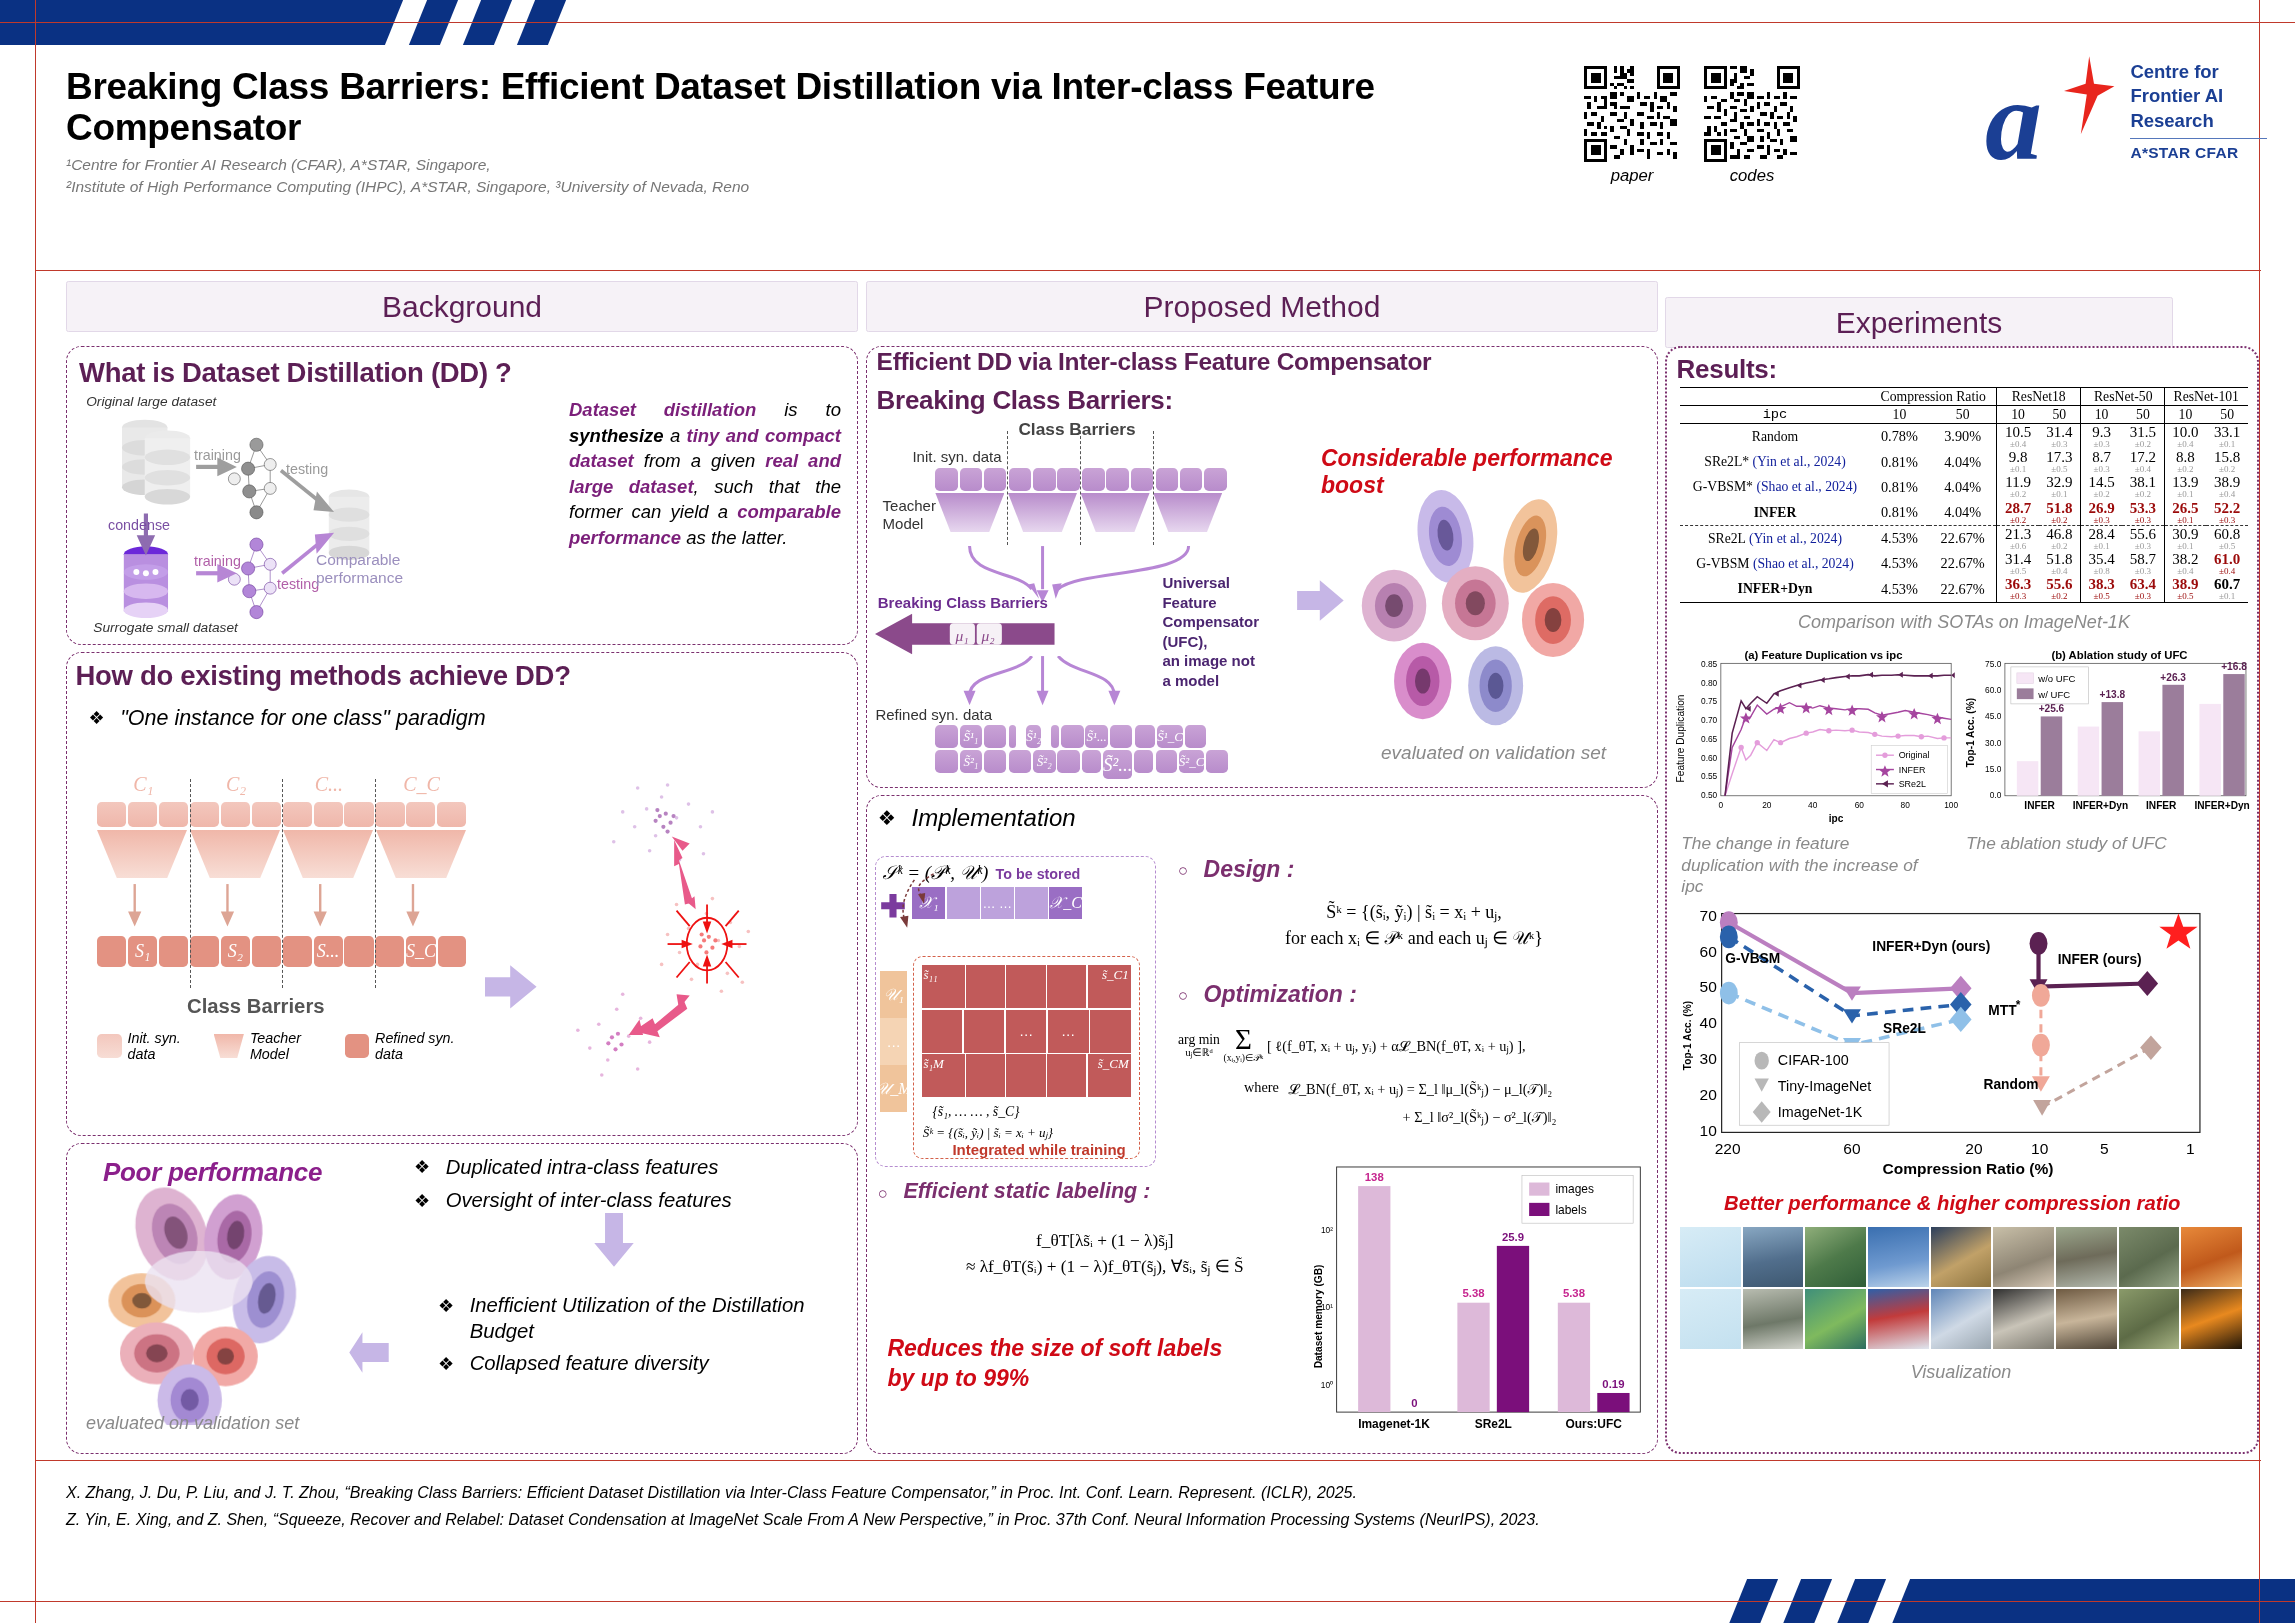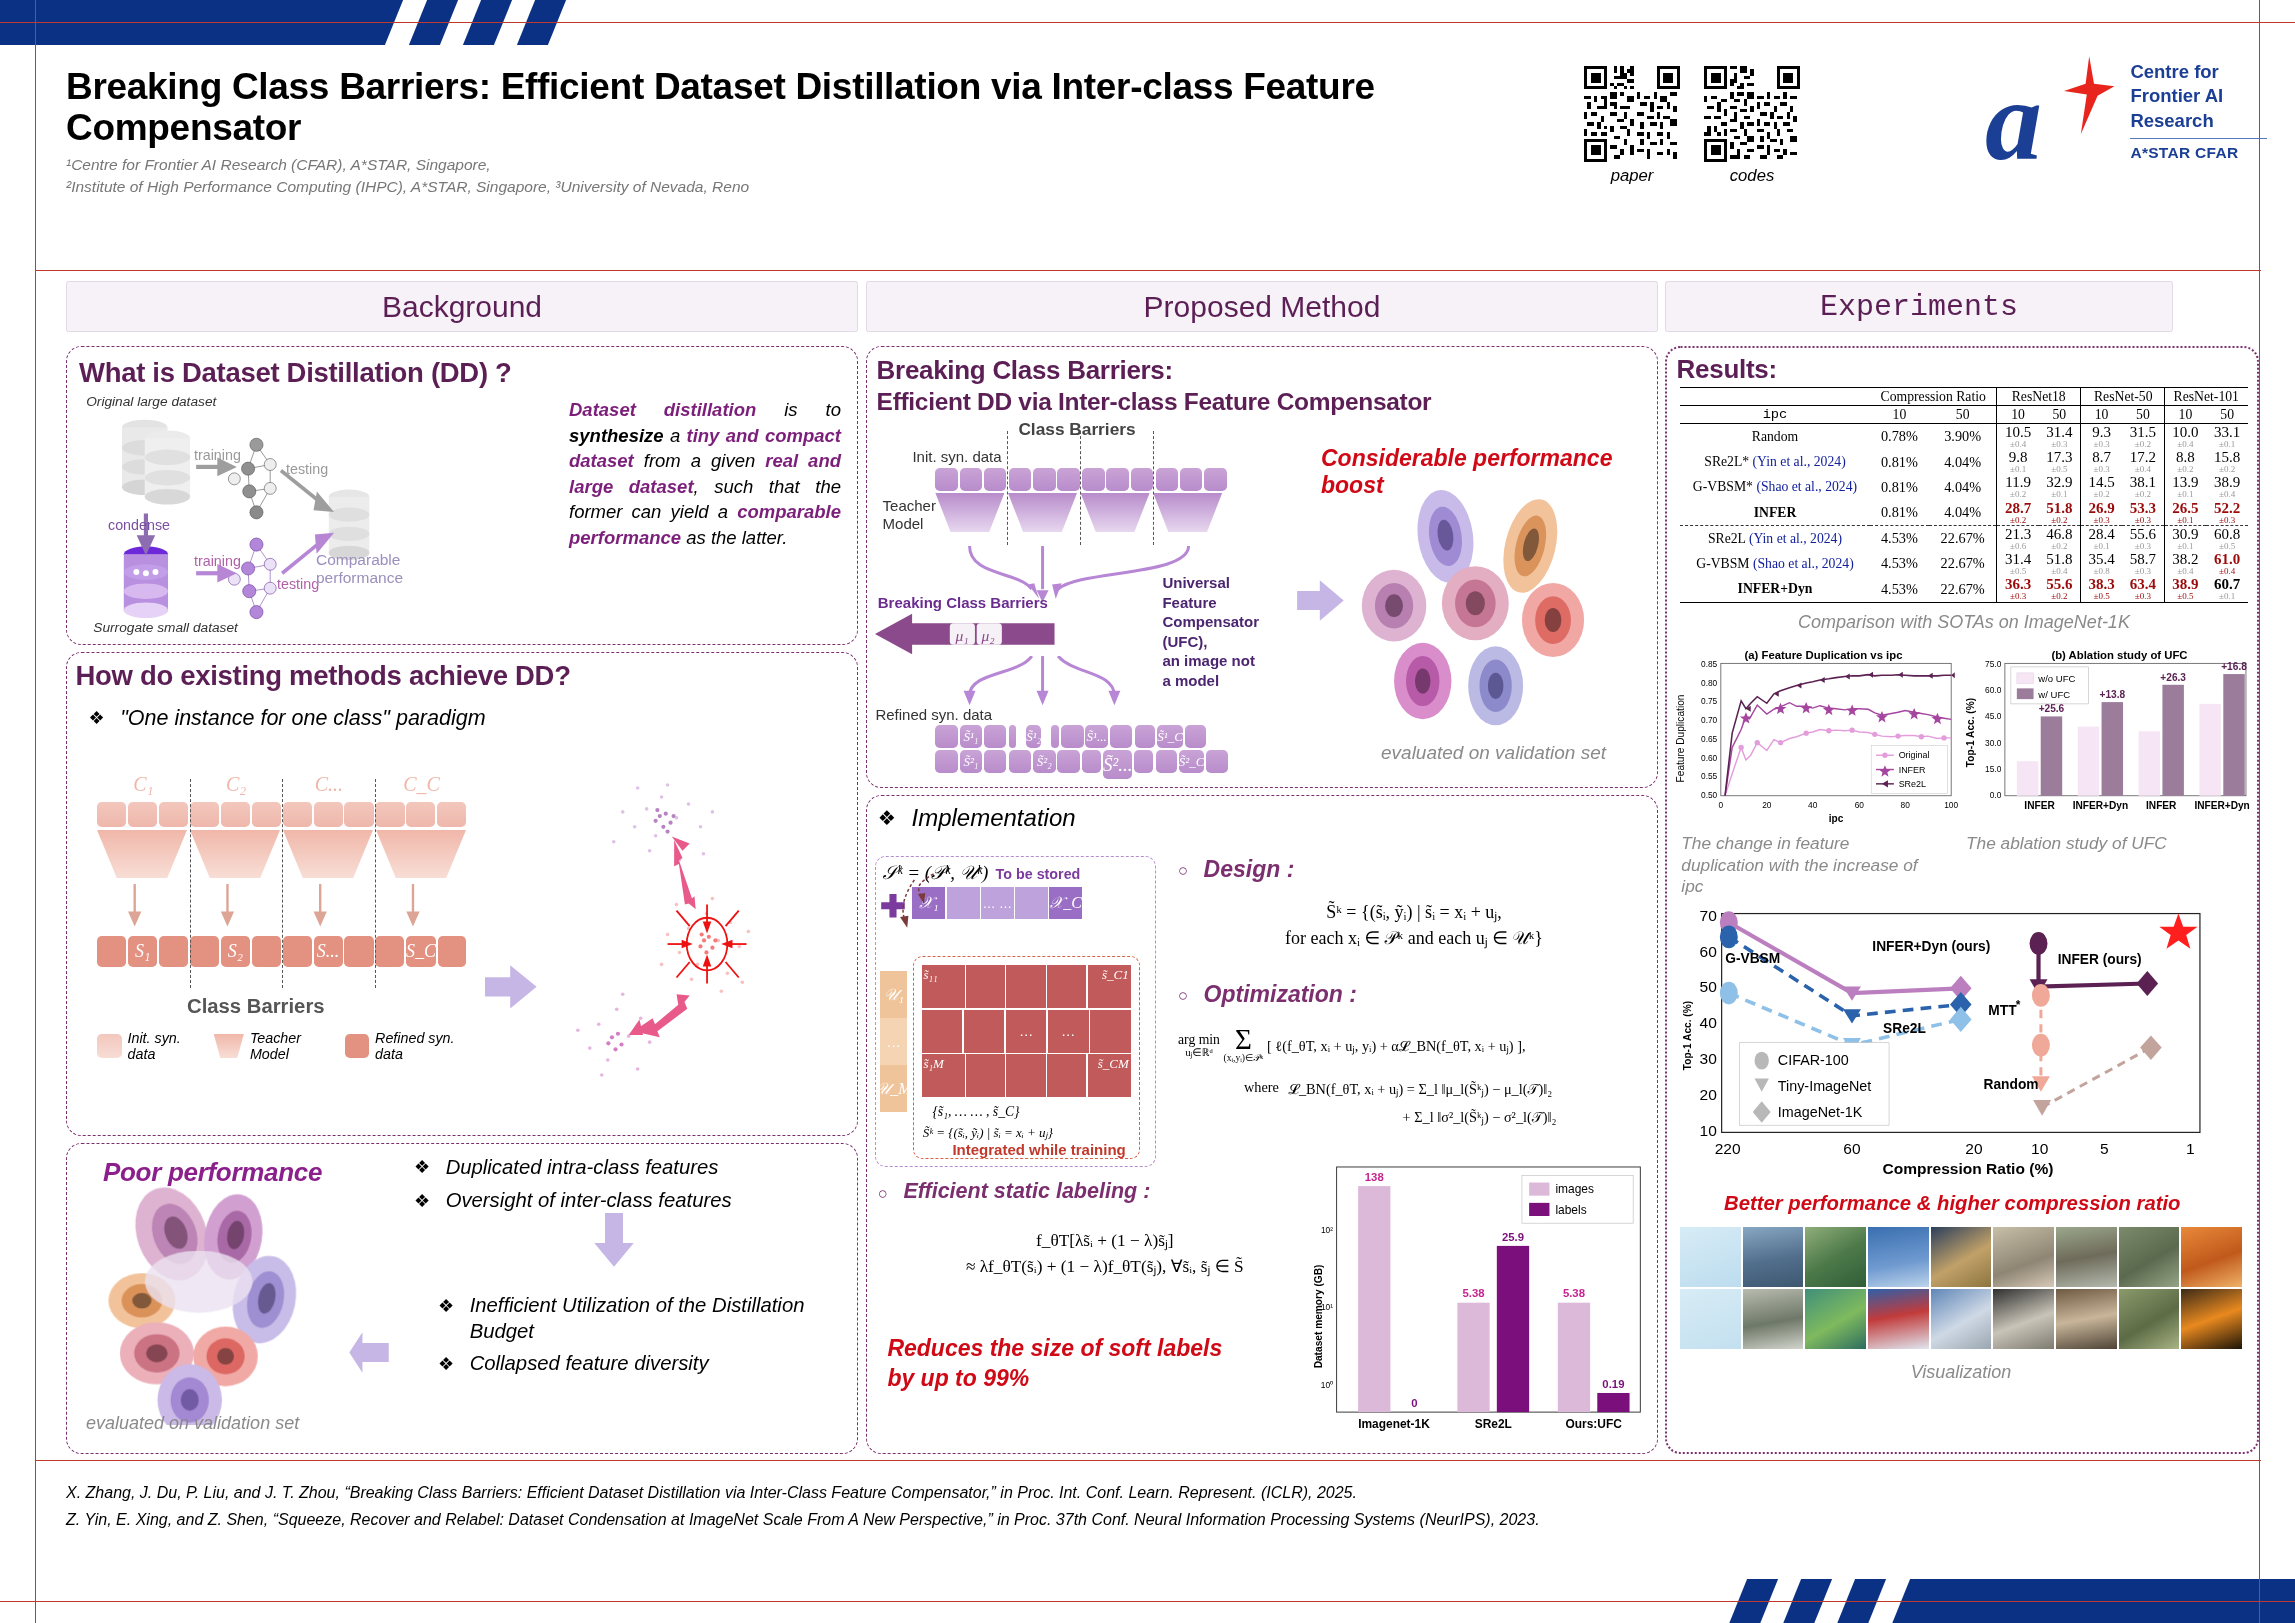--- a/index.html
+++ b/index.html
@@ -364,21 +364,21 @@
     </div>
   </div>
 </div>
 
 <div class="sec-head" style="left:66px;top:281px;width:792px;">
   <span>Background</span>
 </div>
 <div class="sec-head" style="left:866px;top:281px;width:792px;">
   <span>Proposed Method</span>
 </div>
-<div class="sec-head" style="left:1665px;top:281px;width:508px;font-family:Liberation Mono, monospace;">
+<div class="sec-head" style="left:1665px;top:297px;width:508px;">
   <span>Experiments</span>
 </div>
 
 <div class="panel" style="left:66px;top:346px;width:792px;height:299px;">
   <div class="panel-title h-big" style="margin:9.6px 0 0 12px;">What is Dataset Distillation (DD) ?</div>
 
   <div style="position:absolute;left:12px;top:47px;width:478px;height:239px;">
     <div class="lbl-sm" style="position:absolute;left:7.2px;top:0;font-style:italic;font-size:13.7px;color:#333;">Original large dataset</div>
 
     <svg width="478" height="239" style="position:absolute;left:0;top:0;" viewBox="0 0 800 400">
@@ -746,22 +746,22 @@
   </div>
 
   <svg width="42" height="43" style="position:absolute;left:281px;top:187px;" viewBox="0 0 70 72">
     <polygon points="68,20 24,20 24,2 2,36 24,70 24,52 68,52" fill="#c6b6e6"></polygon>
   </svg>
 
   <div class="caption-italic" style="position:absolute;left:19px;top:269px;font-size:18px;">evaluated on validation set</div>
 </div>
 
 <div class="panel" style="left:866px;top:346px;width:792px;height:442px;">
+  <div class="panel-title h-med" style="margin:1.2px 0 0 9.6px;font-size:24.5px;">Efficient DD via Inter-class Feature Compensator</div>
   <div class="panel-title h-med" style="margin:8.4px 0 0 9.6px;font-size:26px;">Breaking Class Barriers:</div>
-  <div class="panel-title h-med" style="margin:1.2px 0 0 9.6px;font-size:24.5px;">Efficient DD via Inter-class Feature Compensator</div>
 
   <div style="position:absolute;left:8.4px;top:72px;width:383px;height:359px;">
     <div class="lbl-md" style="position:absolute;left:143px;top:0;font-size:17.3px;color:#444;">Class Barriers</div>
     <div class="lbl-sm" style="position:absolute;left:37px;top:29px;font-size:15px;color:#333;">Init. syn. data</div>
     <div style="position:absolute;left:60px;top:49px;display:flex;">
       <div style="display:flex;gap:1.8px;width:71px;">
           <div class="tile tile-purple" style="flex:1;height:23px;"></div>
           <div class="tile tile-purple" style="flex:1;height:23px;"></div>
           <div class="tile tile-purple" style="flex:1;height:23px;"></div>
         </div>

